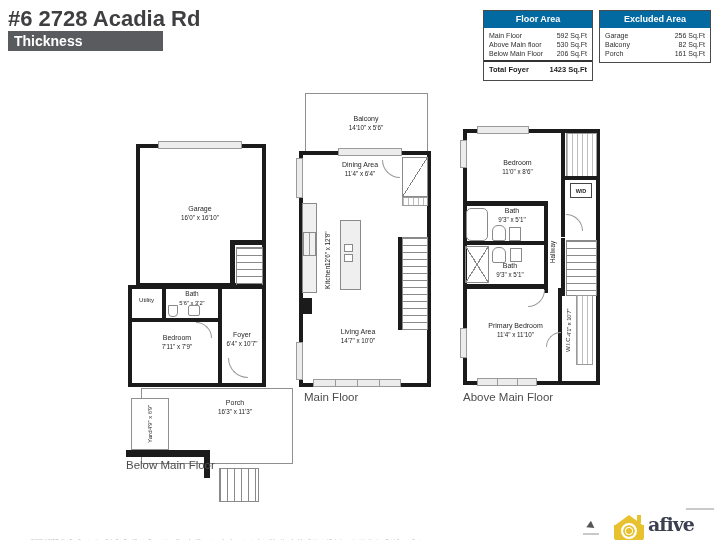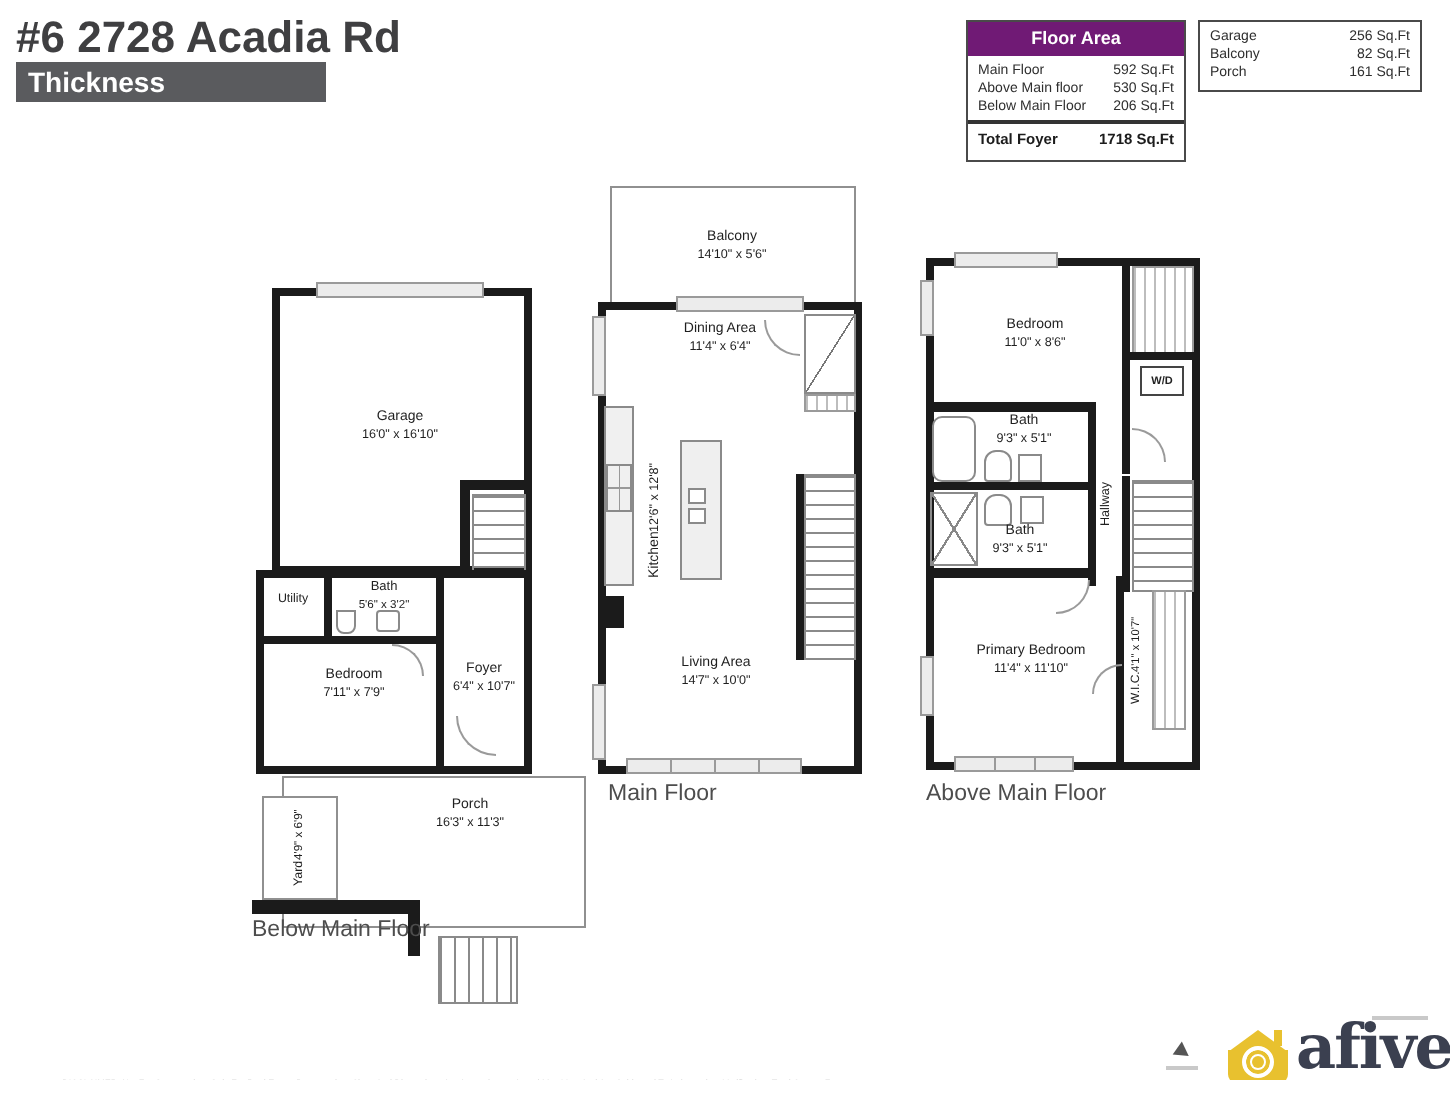--- a/index.html
+++ b/index.html
@@ -4,21 +4,21 @@
 <style>
   html,body{margin:0;padding:0;background:#fff}
   .page{position:relative;width:725px;height:540px;background:#ffffff;overflow:hidden;
         font-family:"Liberation Sans", sans-serif;}
   
   .title{position:absolute;font-size:22px;font-weight:bold;color:#3f3f41;letter-spacing:0px}
   .citybar{position:absolute;background:#5a5b5e;color:#fff;font-size:14px;font-weight:bold;
            padding:2px 6px 3px 6px;box-sizing:border-box}
   
   .tbl{position:absolute;border:1px solid #4a4a4a;background:#fff;box-sizing:border-box}
-  .tbl-h{background:#701a75;color:#fff;font-weight:bold;font-size:9px;text-align:center;padding:3px 0 4px 0}
+  .tbl-h{background:#0369a1;color:#fff;font-weight:bold;font-size:9px;text-align:center;padding:3px 0 4px 0}
   .tbl-body{padding:3px 0 2px 0}
   .tbl-r{display:flex;justify-content:space-between;font-size:7px;line-height:9px;padding:0 5px;color:#2e2e2e}
   .tbl-t{display:flex;justify-content:space-between;font-size:7.5px;font-weight:bold;color:#1c1c1c;
          border-top:2px solid #333;margin-top:2px;padding:3px 5px 4px 5px}
   
   .outline{position:absolute;border:4px solid #1b1b1b;box-sizing:border-box;background:#fff}
   .thin{position:absolute;border:1px solid #909090;box-sizing:border-box;background:#fff}
   .wall{position:absolute;background:#1b1b1b}
   .win{position:absolute;background:#ececec;border:1px solid #9a9a9a;box-sizing:border-box}
   .stairs-v{position:absolute;border:1px solid #8a8a8a;box-sizing:border-box;
@@ -41,21 +41,21 @@
   .rlabel{position:absolute;text-align:center;color:#1f1f1f}
   .rname{font-size:7px;line-height:8.5px;display:block;white-space:nowrap}
   .rdims{font-size:6.3px;line-height:8px;display:block;white-space:nowrap}
   .vlabel{position:absolute;writing-mode:vertical-rl;transform:rotate(180deg);
           text-align:center;color:#1f1f1f;display:flex;align-items:center;justify-content:center}
   .vlabel .rname,.vlabel .rdims{white-space:nowrap}
   .plan-name{position:absolute;font-size:11.5px;color:#4d4d4d;white-space:nowrap}
   
   .disc{position:absolute;font-size:4.5px;line-height:6px;color:#b8b8b8;text-align:center;width:400px}
   .brand-word{position:absolute;font-family:"DejaVu Serif",serif;font-weight:bold;
-              font-size:31px;color:#3b4050;letter-spacing:-1px;line-height:27px}
+              font-size:19px;color:#3b4050;letter-spacing:-1px;line-height:27px}
   .brand-sub{position:absolute;font-size:7.5px;font-weight:bold;color:#3b4050;letter-spacing:2.6px;white-space:nowrap}
   .microbar{position:absolute;background:#c9c9c9;height:2px}
   .house{position:absolute;width:30px;height:27px}
   .house .roof{position:absolute;left:0;top:0;width:0;height:0;
      border-left:15px solid transparent;border-right:15px solid transparent;border-bottom:11px solid #e8c12f}
   .house .chimney{position:absolute;right:3px;top:0px;width:4px;height:8px;background:#e8c12f}
   .house .body{position:absolute;left:0;top:10px;width:30px;height:17px;background:#e8c12f;border-radius:0 0 5px 5px}
   .house .lens{position:absolute;left:7px;top:8px;width:12px;height:12px;background:#fff;border-radius:50%;
      border:2px solid #fff;box-shadow:0 0 0 2px #e8c12f inset}
   .house .lens-dot{position:absolute;left:12px;top:13px;width:6px;height:6px;background:#e8c12f;border-radius:50%}
@@ -80,26 +80,27 @@
       <div class="tbl-r">
         <span>Above Main floor</span>
         <span>530 Sq.Ft</span>
       </div>
       <div class="tbl-r">
         <span>Below Main Floor</span>
         <span>206 Sq.Ft</span>
       </div>
       <div class="tbl-t">
         <span>Total Foyer</span>
-        <span>1718 Sq.Ft</span>
+        <span>1423 Sq.Ft</span>
       </div>
     </div>
   </div>
 
   <div class="tbl" style="left:599px;top:10px;width:112px">
+    <div class="tbl-h">Excluded Area</div>
     <div class="tbl-body" style="padding-bottom:4px">
       <div class="tbl-r">
         <span>Garage</span>
         <span>256 Sq.Ft</span>
       </div>
       <div class="tbl-r">
         <span>Balcony</span>
         <span>82 Sq.Ft</span>
       </div>
       <div class="tbl-r">

